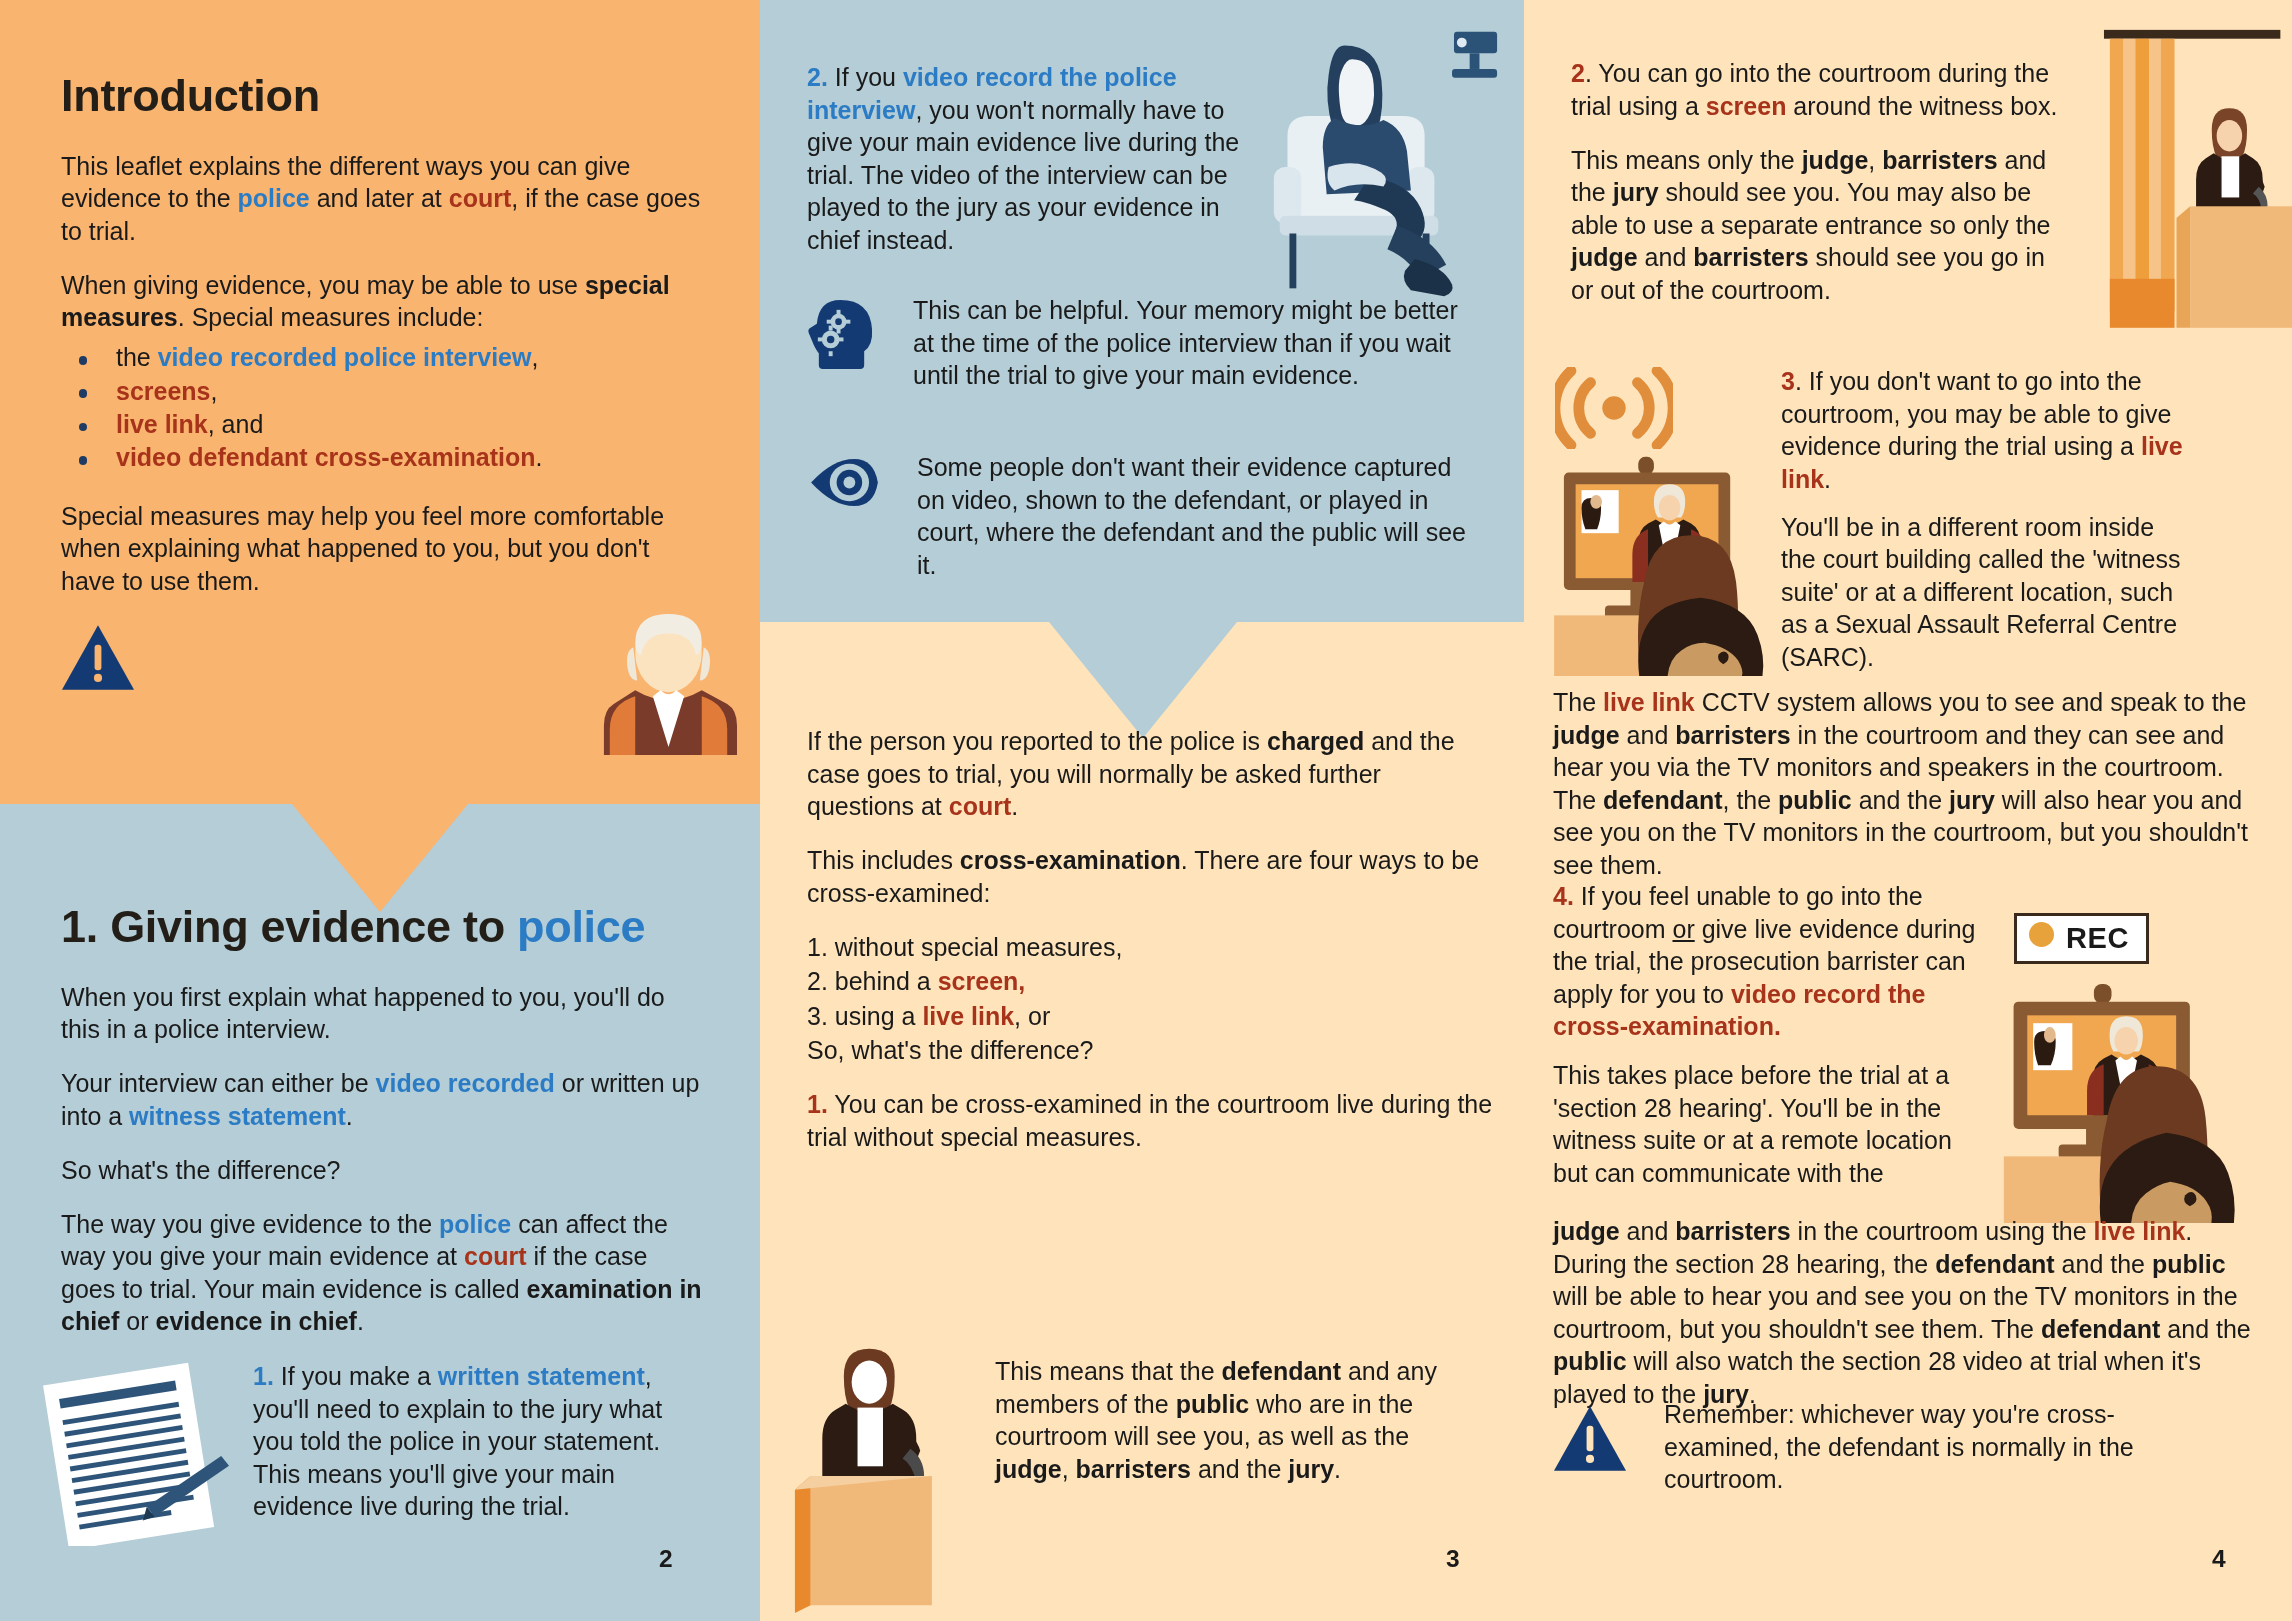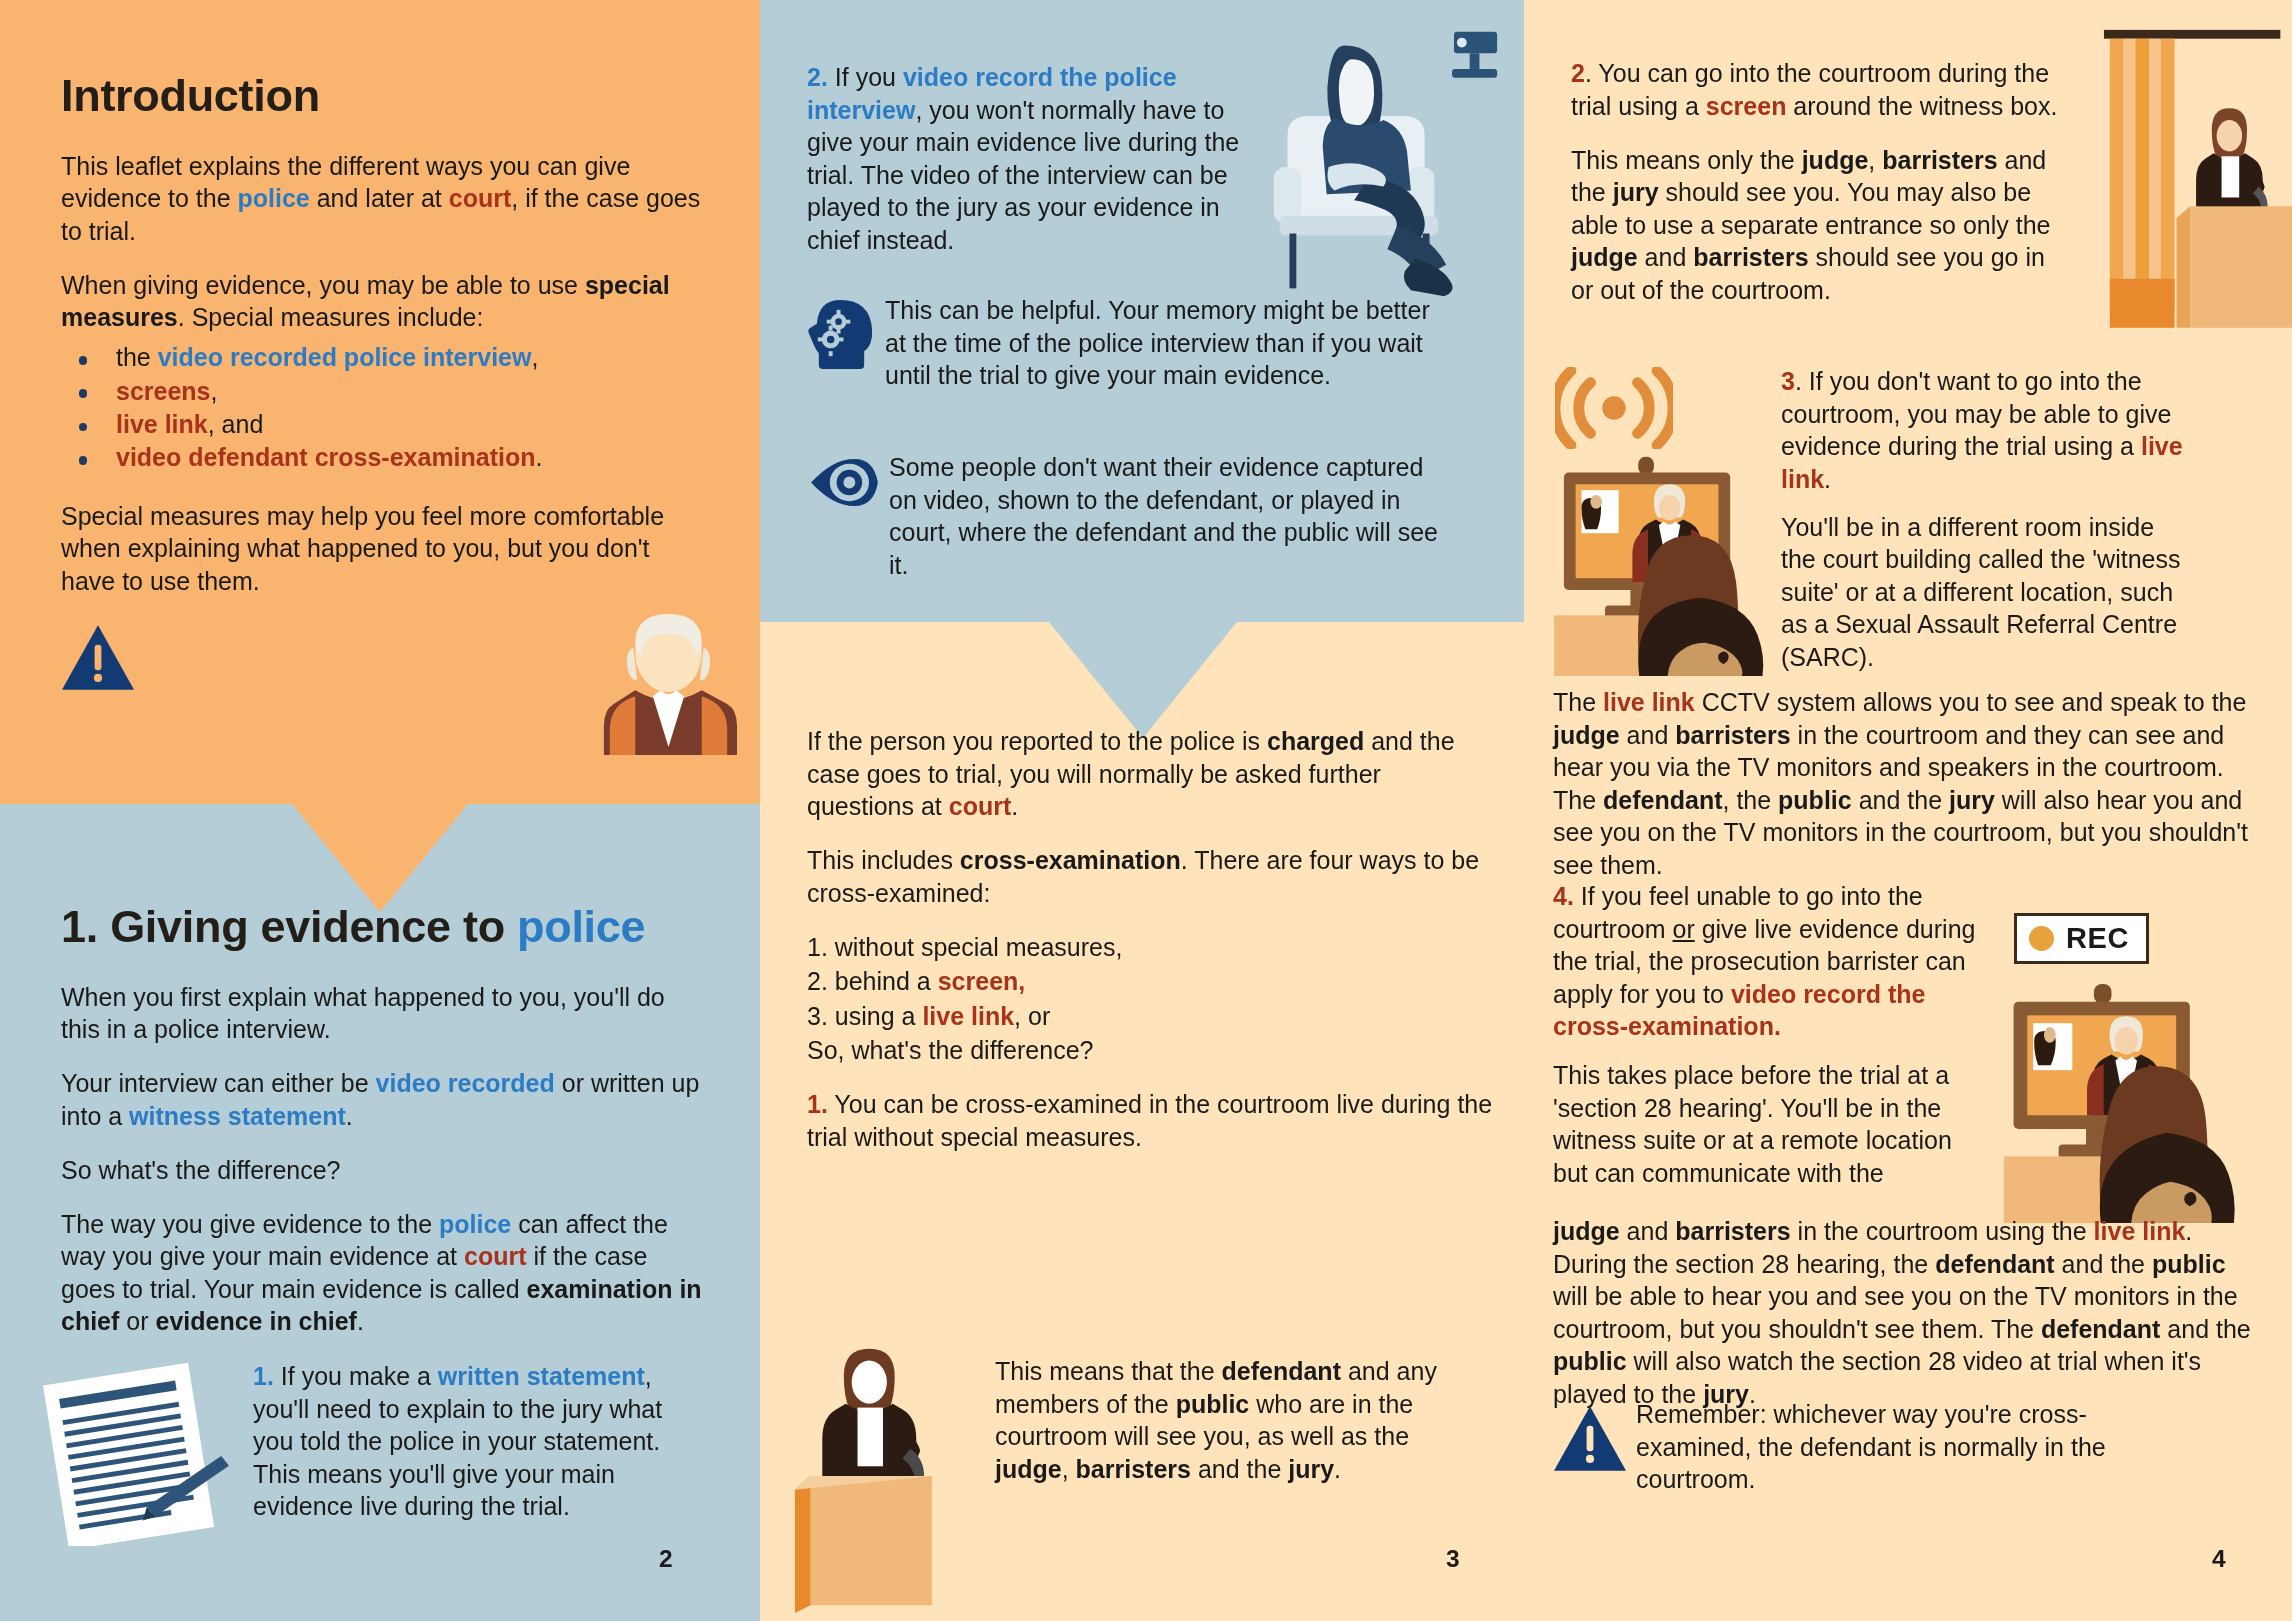--- a/index.html
+++ b/index.html
@@ -66,21 +66,21 @@
   ul.bullets li::before{
     content:"";position:absolute;left:17.6px;top:14.7px;
     width:8.8px;height:8.8px;border-radius:50%;background:#1f3a63;
   }
 
   .pagenum{
     position:absolute;font-size:24.5px;font-weight:bold;color:#1a1a1a;
   }
 
   
-  .callout{display:flex;align-items:flex-start;gap:9px;}
+  .callout{display:flex;align-items:flex-start;gap:37px;}
   .callout .ctext{font-size:25px;line-height:1.30;color:#1a1a1a;}
 
   
   .tri{
     position:relative;width:74px;height:69px;flex:0 0 74px;margin-top:5.9px;
   }
   .tri svg{display:block;}
 
   .icon-head,.icon-eye{flex:0 0 auto;margin-top:3.9px;}
 
@@ -420,21 +420,21 @@
       <p class="body">You'll be in a different room inside the court building called the 'witness suite' or at a different location, such as a Sexual Assault Referral Centre (SARC).</p>
     </div>
 
     <div id="c3-livelink">
       <p class="body">
         <span>The </span><span class="red">live link</span><span> CCTV system allows you to see and speak to the </span><span class="b">judge</span><span> and </span><span class="b">barristers</span><span> in the courtroom and they can see and hear you via the TV monitors and speakers in the courtroom. The </span><span class="b">defendant</span><span>, the </span><span class="b">public</span><span> and the </span><span class="b">jury</span><span> will also hear you and see you on the TV monitors in the courtroom, but you shouldn't see them.</span>
       </p>
     </div>
 
     <div class="illus" style="left:490px;top:913px;">
-      <div style="display:inline-flex;align-items:center;gap:11.8px;background:#ffffff;border:3.9px solid #3a2a1c;padding:5.9px 17.6px 5.9px 11.8px;">
+      <div style="display:inline-flex;gap:11.8px;background:#ffffff;border:3.9px solid #3a2a1c;padding:5.9px 17.6px 5.9px 11.8px;">
         <span style="width:25.5px;height:25.5px;border-radius:50%;background:#e8a23c;display:inline-block;"></span>
         <span style="font-size:29px;font-weight:bold;letter-spacing:0.5px;color:#1a1a1a;">REC</span>
       </div>
     </div>
 
     <div class="illus" style="left:470px;top:980px;">
       <svg width="284" height="245" viewBox="0 0 290 250">
         <rect x="102" y="4" width="18" height="20" rx="8" fill="#7a4f2a"></rect>
         <rect x="20" y="22" width="180" height="130" rx="5" fill="#8a5a33"></rect>
         <rect x="34" y="36" width="152" height="102" fill="#f0a74f"></rect>

